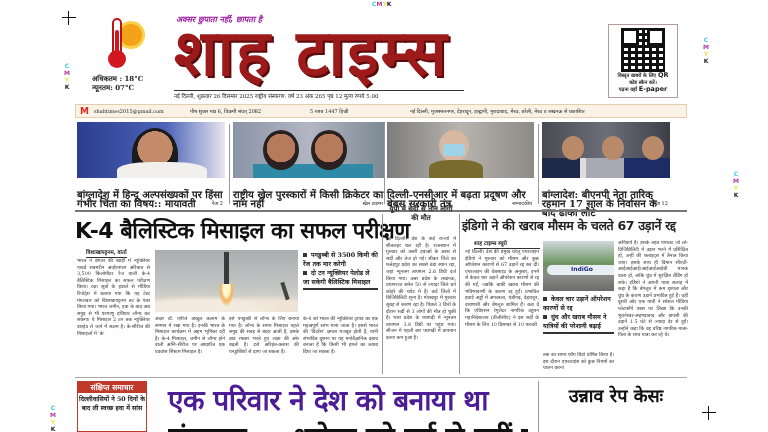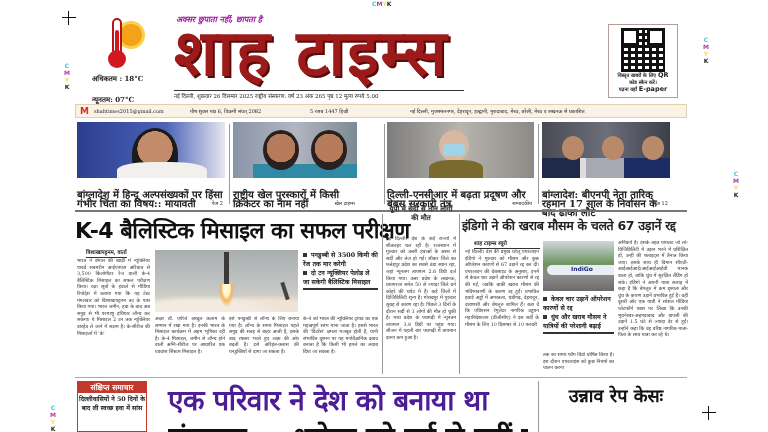--- a/index.html
+++ b/index.html
@@ -130,21 +130,21 @@
 <div class="crosshair" style="left:62px;top:11px"></div>
 <div class="crosshair" style="left:702px;top:406px"></div>
 
 <div class="weather">
   <div class="thermo">
     <div class="sun"></div>
       <div class="tube"></div>
       <div class="bulb"></div>
   </div>
   <div class="temp">अधिकतम : 18°C</div>
-  <div class="temp" style="margin-top:12px">न्यूनतम: 07°C</div>
+  <div class="temp" style="margin-top:0">न्यूनतम: 07°C</div>
 </div>
 
 <div class="tagline">अक्सर छुपाता नहीं, छापता है</div>
 <div class="logo">शाह टाइम्स</div>
 <div class="dateline">नई दिल्ली, शुक्रवार 26 दिसम्बर 2025   राष्ट्रीय संस्करण: वर्ष 23  अंक 265 पृष्ठ 12    मूल्य रुपये 5.00</div>
 
 <div class="qr-box">
   <div class="qr"></div>
   <div class="qr-text">
     <span>विस्तृत खबरों के लिए</span>
@@ -165,21 +165,21 @@
 
 <div class="strip">
   <div class="story" style="left:2px;width:148px">
     <div class="photo p1">
         <div class="face"></div>
         <div class="cloth"></div>
       </div>
     <div class="cap">बांग्लादेश में हिन्दू अल्पसंख्यकों पर हिंसा गंभीर चिंता का विषय:: मायावती</div>
     <div class="pg">पेज 2</div>
   </div>
-  <div class="story" style="left:158px;width:124px">
+  <div class="story" style="left:158px;width:152px">
     <div class="photo p2">
         <div class="jersey"></div>
         <div class="f1"></div>
         <div class="f2"></div>
       </div>
     <div class="cap">राष्ट्रीय खेल पुरस्कारों में किसी क्रिकेटर का नाम नहीं</div>
     <div class="pg">खेल टाइम्स</div>
   </div>
   <div class="story" style="left:312px;width:147px">
     <div class="photo p3">

